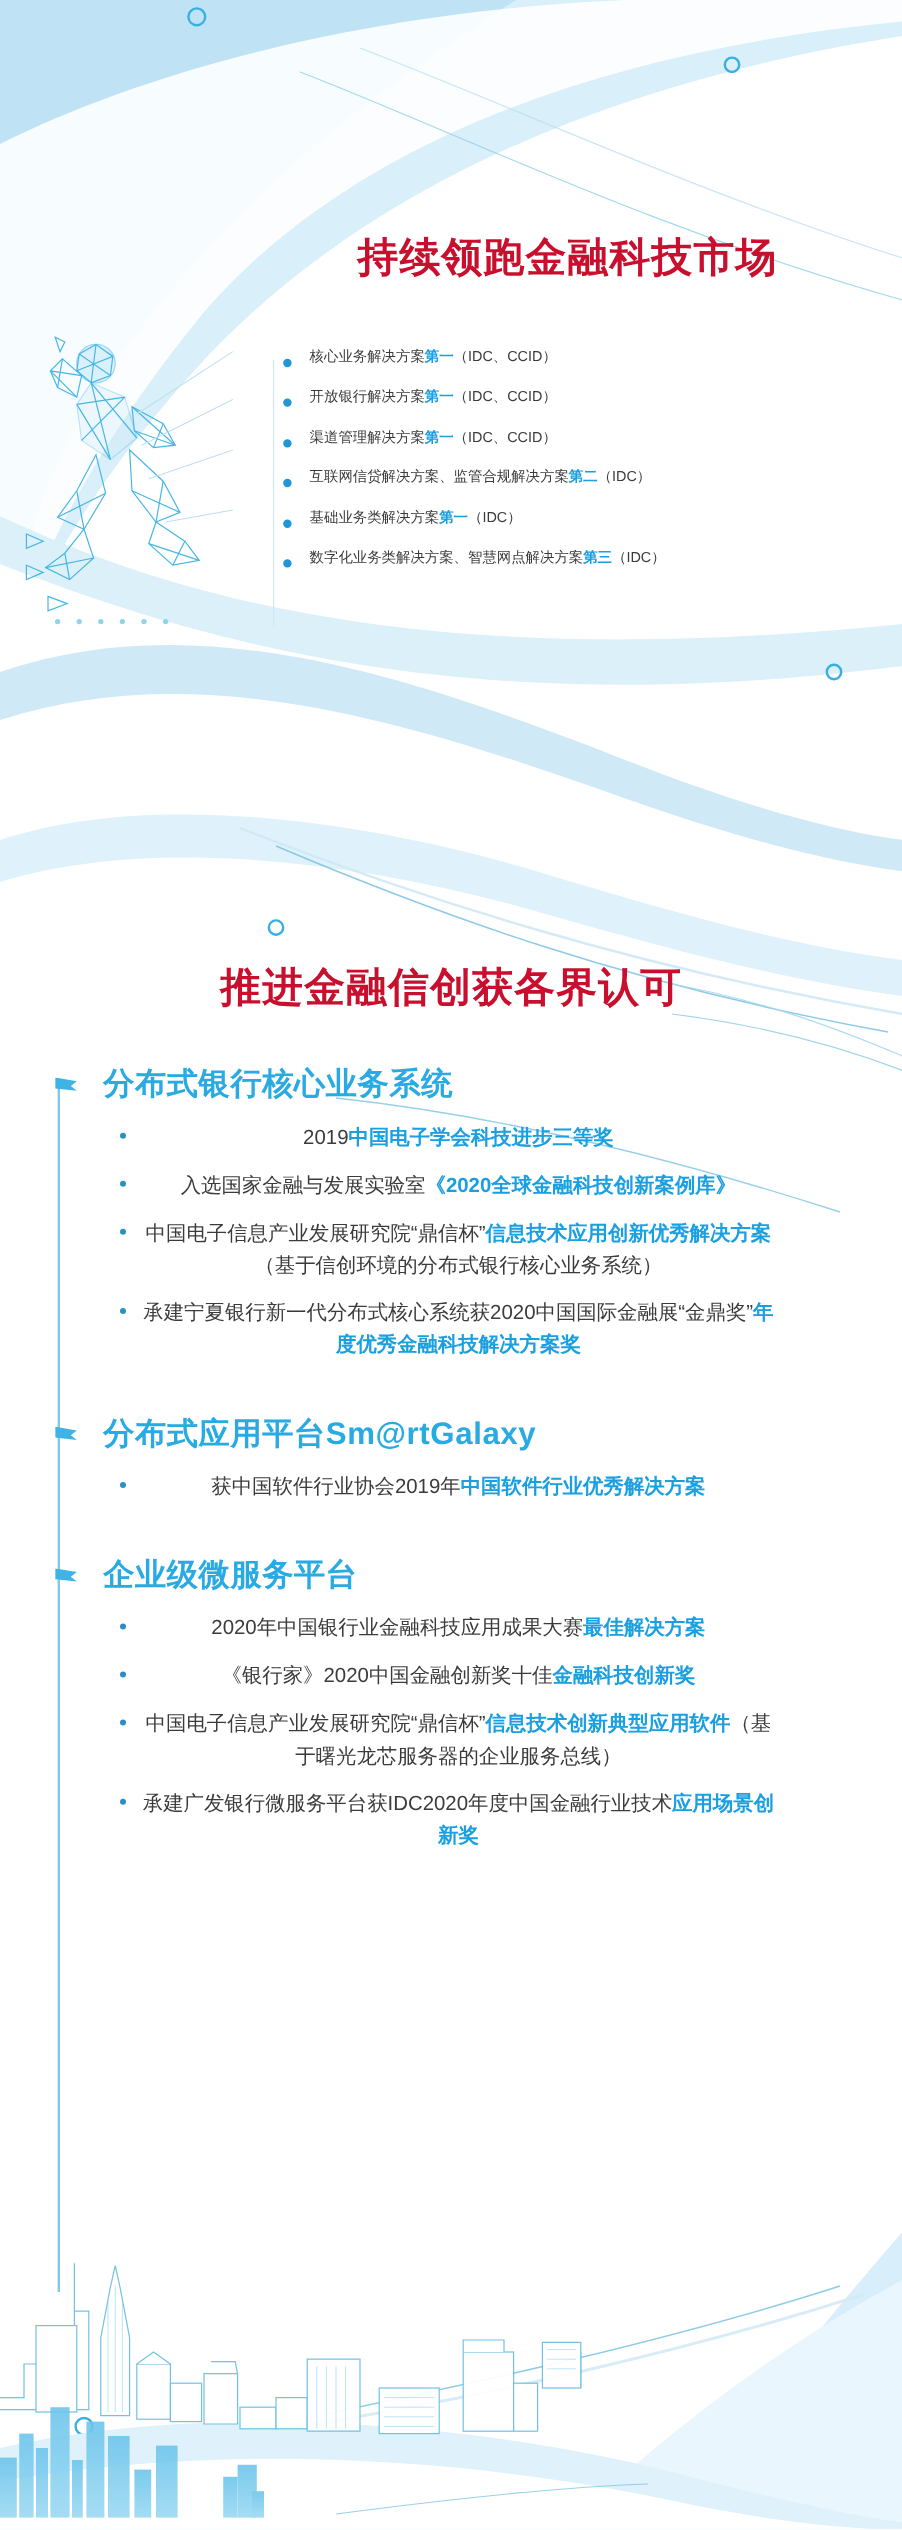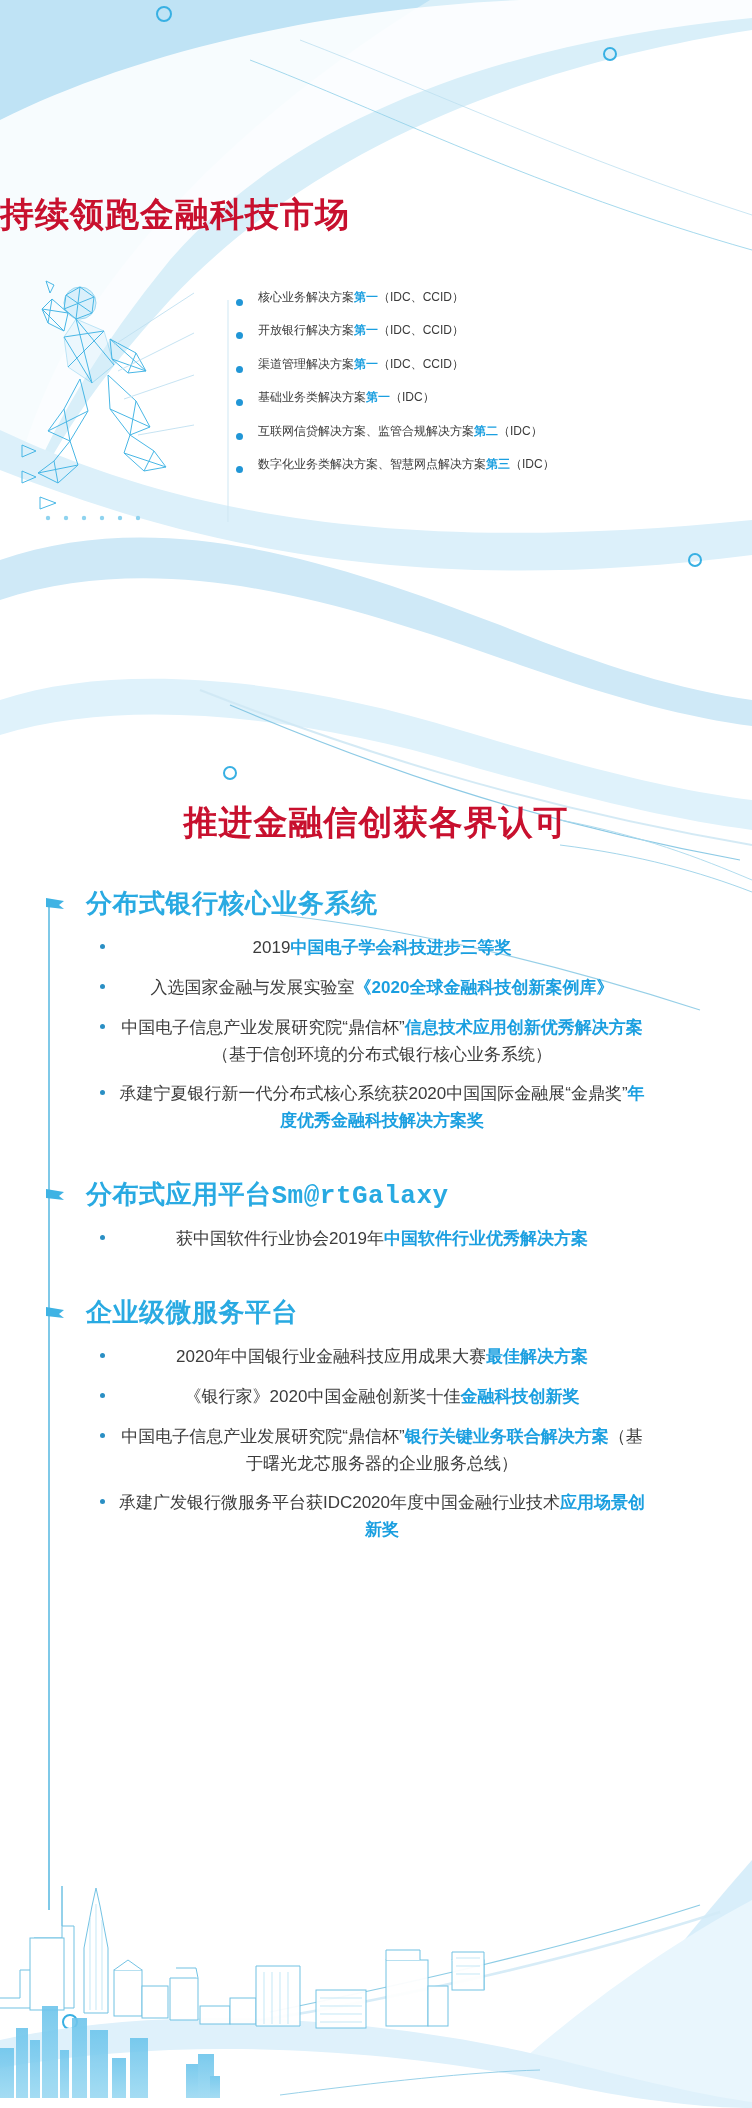--- a/index.html
+++ b/index.html
@@ -12,21 +12,21 @@
     -webkit-font-smoothing:antialiased;
   }
   .page{position:relative;width:752px;height:2108px;overflow:hidden;background:#fff;}
 
   
   .bg-svg{position:absolute;left:0;top:0;width:752px;height:2108px;pointer-events:none;}
 
   
   .sec1{position:absolute;left:0;top:0;width:752px;height:640px;}
   .sec1-title{
-    position:absolute;left:0;top:192px;width:648px;text-align:left;
+    position:absolute;left:0;top:192px;width:648px;text-align:right;
     font-size:34px;font-weight:bold;color:#c8102e;letter-spacing:1px;
     font-family:"DejaVu Sans","Liberation Sans",sans-serif;
   }
   .runner{position:absolute;left:18px;top:275px;width:180px;height:260px;}
 
   .sec1-list{position:absolute;left:236px;top:288px;width:500px;}
   .sec1-item{
     position:relative;
     font-size:12px;color:#3b3b3b;line-height:1.62;
     margin-bottom:14px;padding-left:22px;
@@ -45,21 +45,21 @@
     font-family:"DejaVu Sans","Liberation Sans",sans-serif;
   }
   .sec2-body{position:relative;margin-top:40px;padding-left:58px;}
   .spine{
     position:absolute;left:48px;top:14px;width:2px;height:1010px;background:#7fc9e8;
   }
   .group{position:relative;margin-bottom:30px;}
   .group-head{
     position:relative;
     font-size:26px;font-weight:bold;color:#29aae2;letter-spacing:0.5px;
-    font-family:Liberation Mono, monospace;
+    font-family:Liberation Sans, sans-serif;
     margin-left:28px;margin-bottom:14px;
   }
   .flag{
     position:absolute;left:-40px;top:12px;width:20px;height:13px;
   }
   .group-list{margin-left:40px;}
   .g-item{
     position:relative;font-size:17px;color:#3b3b3b;line-height:1.58;
     padding-left:18px;margin-bottom:13px;text-align:center;
   }
@@ -189,24 +189,24 @@
       <div class="sec1-item">
         <span>核心业务解决方案</span><span class="rank">第一</span><span>（IDC、CCID）</span>
       </div>
       <div class="sec1-item">
         <span>开放银行解决方案</span><span class="rank">第一</span><span>（IDC、CCID）</span>
       </div>
       <div class="sec1-item">
         <span>渠道管理解决方案</span><span class="rank">第一</span><span>（IDC、CCID）</span>
       </div>
       <div class="sec1-item">
+        <span>互联网信贷解决方案、监管合规解决方案</span><span class="rank">第二</span><span>（IDC）</span>
+      </div>
+      <div class="sec1-item">
         <span>基础业务类解决方案</span><span class="rank">第一</span><span>（IDC）</span>
-      </div>
-      <div class="sec1-item">
-        <span>互联网信贷解决方案、监管合规解决方案</span><span class="rank">第二</span><span>（IDC）</span>
       </div>
       <div class="sec1-item">
         <span>数字化业务类解决方案、智慧网点解决方案</span><span class="rank">第三</span><span>（IDC）</span>
       </div>
     </div>
   </div>
 
   <div class="sec2">
     <div class="sec2-title">推进金融信创获各界认可</div>
 
@@ -258,21 +258,21 @@
           <span>企业级微服务平台</span>
         </div>
         <div class="group-list">
           <div class="g-item">
             <span>2020年中国银行业金融科技应用成果大赛</span><span class="hl">最佳解决方案</span>
           </div>
           <div class="g-item">
             <span>《银行家》2020中国金融创新奖十佳</span><span class="hl">金融科技创新奖</span>
           </div>
           <div class="g-item">
-            <span>中国电子信息产业发展研究院“鼎信杯”</span><span class="hl">银行关键业务联合解决方案</span><span>（基于曙光龙芯服务器的企业服务总线）</span>
+            <span>中国电子信息产业发展研究院“鼎信杯”</span><span class="hl">信息技术创新典型应用软件</span><span>（基于曙光龙芯服务器的企业服务总线）</span>
           </div>
           <div class="g-item">
             <span>承建广发银行微服务平台获IDC2020年度中国金融行业技术</span><span class="hl">应用场景创新奖</span>
           </div>
         </div>
       </div>
 
     </div>
   </div>
 

